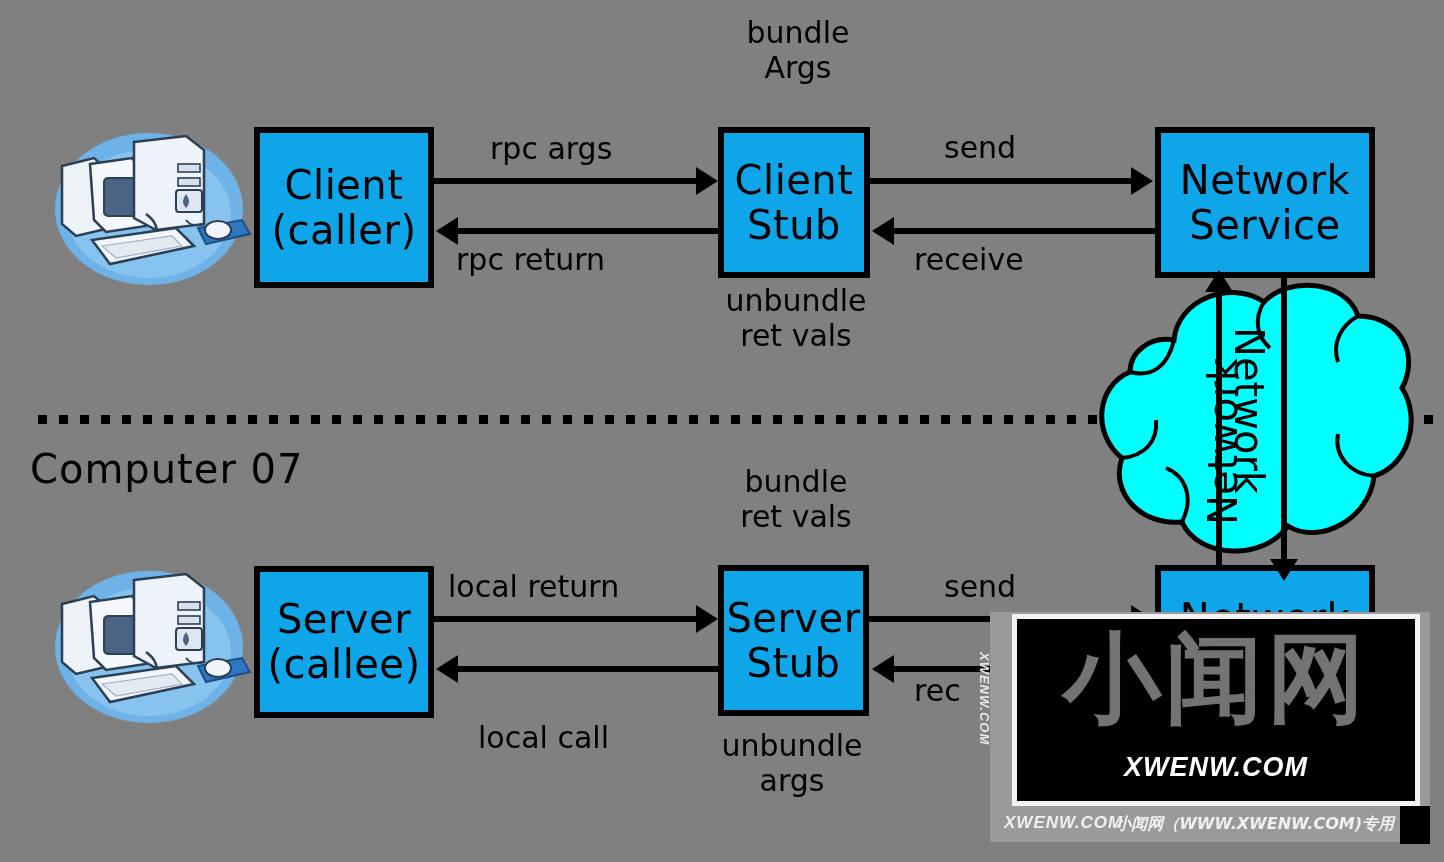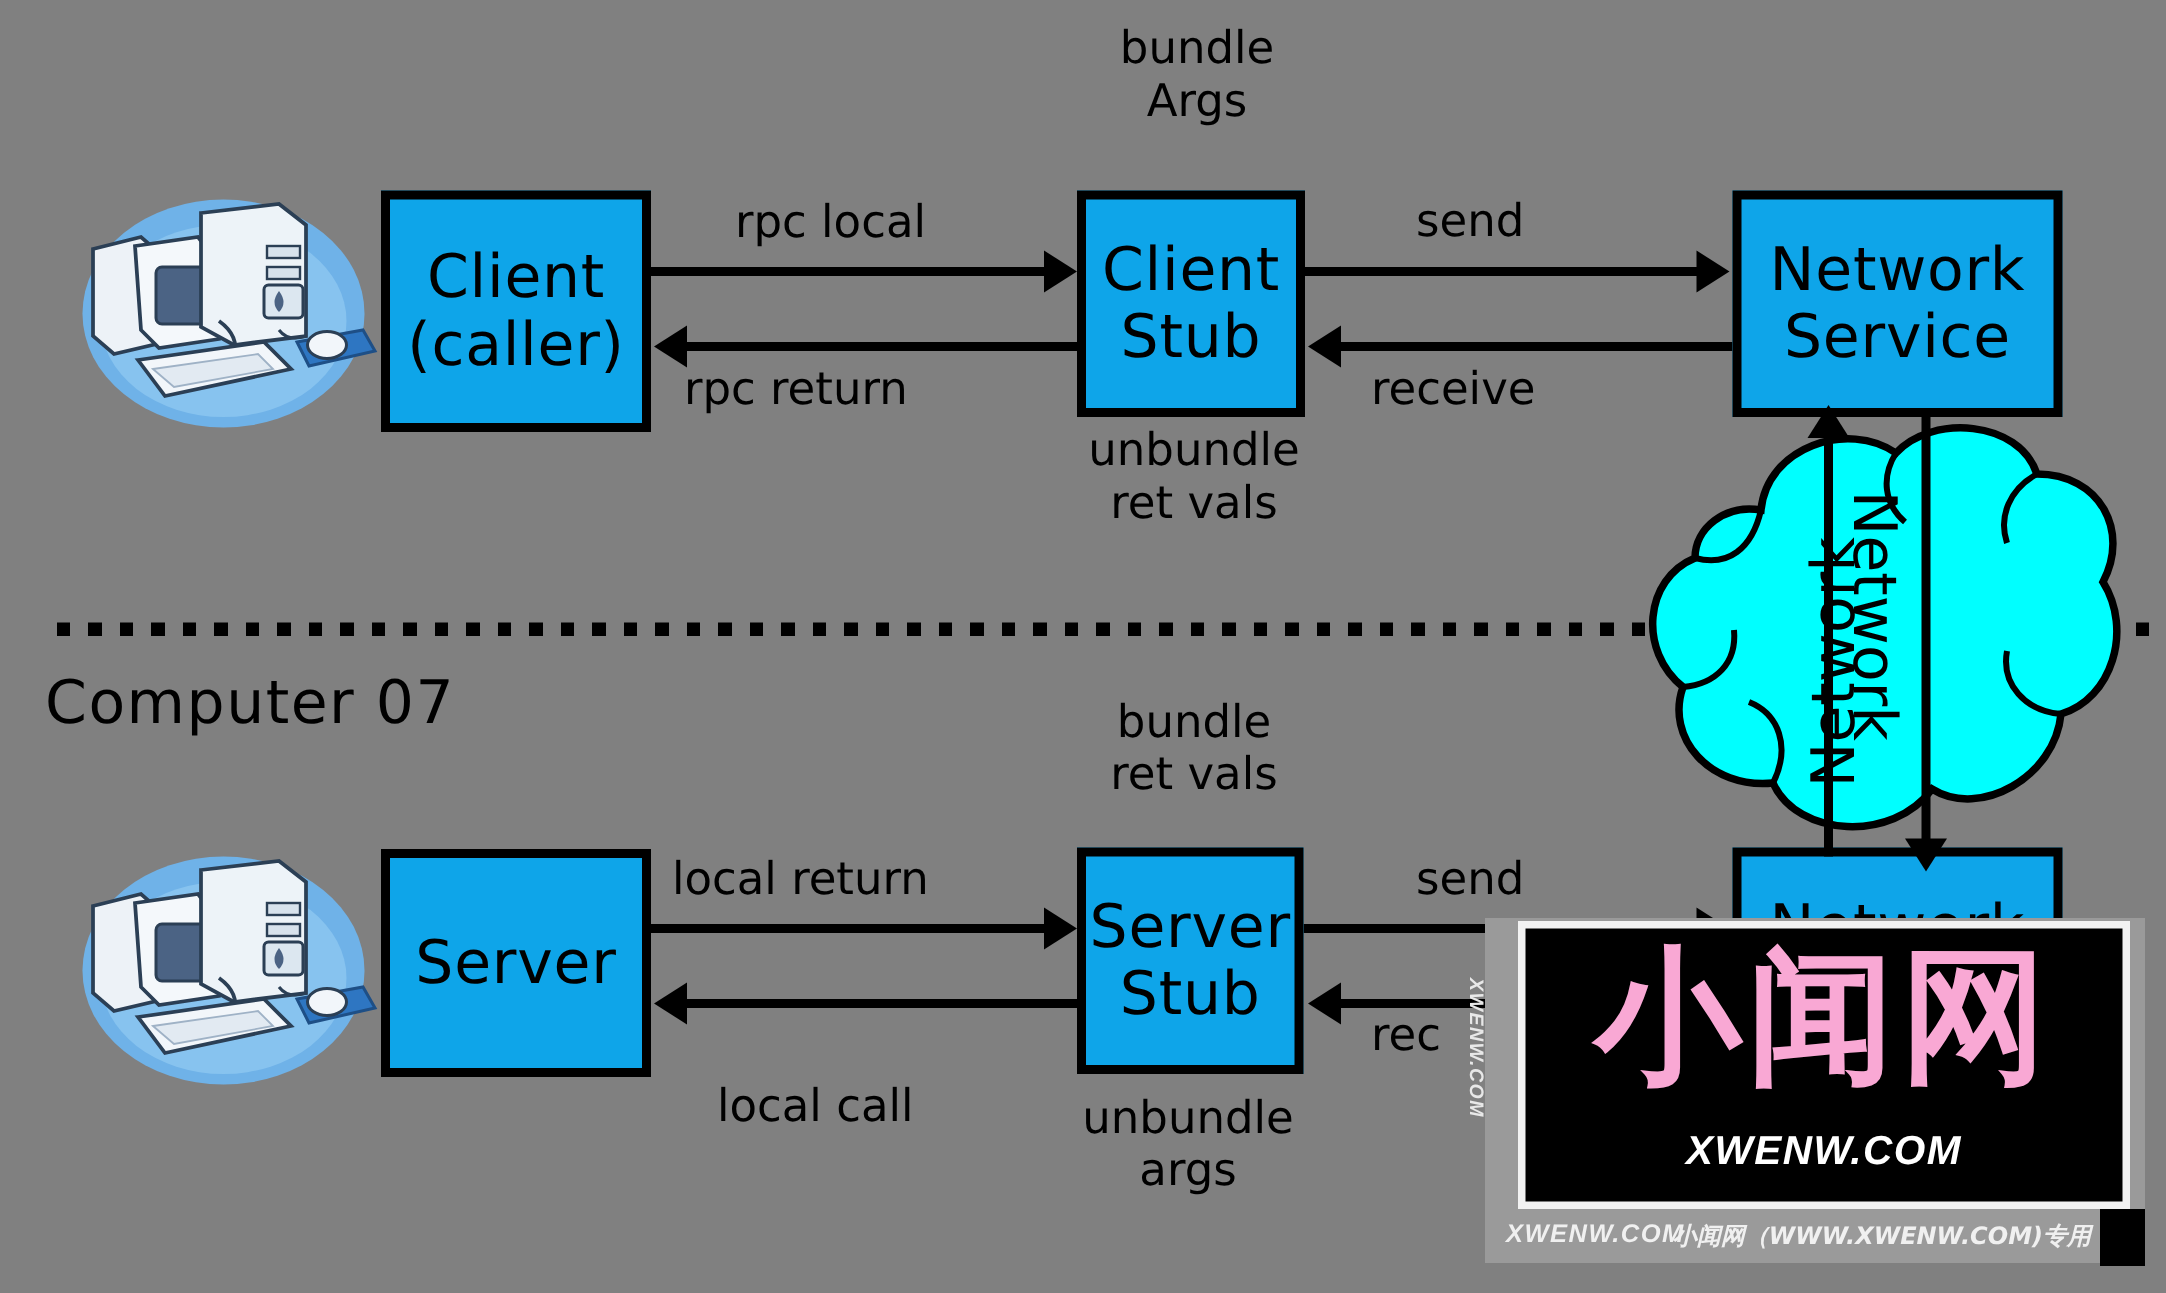--- a/index.html
+++ b/index.html
@@ -136,21 +136,21 @@
     background: #000;
     border: 5px solid #f2f2f2;
     box-sizing: border-box;
     overflow: hidden;
   }
   #wm-glyphs {
     position: absolute;
     left: 0; right: 0;
     top: 10px;
     text-align: center;
-    color: #f9a8d4;
+    color: #737373;
     font-size: 98px;
     line-height: 1;
     letter-spacing: 4px;
     font-family: "DejaVu Sans", sans-serif;
     font-weight: bold;
   }
   #wm-domain {
     position: absolute;
     left: 0; right: 0;
     bottom: 18px;
@@ -244,21 +244,21 @@
       <path d="M158 96 q-12 4 -18 -4" stroke="#2B3F55" stroke-width="2" fill="none"></path>
     </svg>
   </div>
 
   <div class="box" style="left:254px; top:127px; width:180px; height:161px;">
     <div class="line1">Client</div>
     <div class="line2">(caller)</div>
   </div>
 
   <div class="harrow right" style="left:434px; top:178px; width:264px;"></div>
-  <div class="lbl" style="left:490px; top:132px;">rpc local</div>
+  <div class="lbl" style="left:490px; top:132px;">rpc args</div>
 
   <div class="harrow left" style="left:456px; top:228px; width:262px;"></div>
   <div class="lbl" style="left:456px; top:243px;">rpc return</div>
 
   <div class="lbl center" style="left:700px; top:16px; width:196px;">
     <div>bundle</div>
     <div>Args</div>
   </div>
 
   <div class="box" style="left:718px; top:127px; width:152px; height:151px;">
@@ -328,20 +328,21 @@
       <path d="M46 112 L130 100 L148 118 L64 136 Z" fill="#F2F6FA" stroke="#2B3F55" stroke-width="2.5"></path>
       <path d="M56 118 L126 108 L136 118 L70 130 Z" fill="#E2EAF2" stroke="#9FB2C6" stroke-width="1.2"></path>
       <path d="M152 100 L196 92 L204 106 L160 116 Z" fill="#2E76C2" stroke="#1E4F86" stroke-width="2"></path>
       <ellipse cx="172" cy="102" rx="13" ry="9" fill="#F2F6FA" stroke="#2B3F55" stroke-width="2"></ellipse>
       <path d="M158 96 q-12 4 -18 -4" stroke="#2B3F55" stroke-width="2" fill="none"></path>
     </svg>
   </div>
 
   <div class="box" style="left:254px; top:566px; width:180px; height:152px;">
     <div class="line1">Server</div>
+    <div class="line2">(callee)</div>
   </div>
 
   <div class="harrow right" style="left:434px; top:616px; width:264px;"></div>
   <div class="lbl" style="left:448px; top:570px;">local return</div>
 
   <div class="harrow left" style="left:456px; top:666px; width:262px;"></div>
   <div class="lbl" style="left:478px; top:681px;margin-top:40px;">local call</div>
 
   <div class="lbl center" style="left:694px; top:465px; width:204px;">
     <div>bundle</div>

